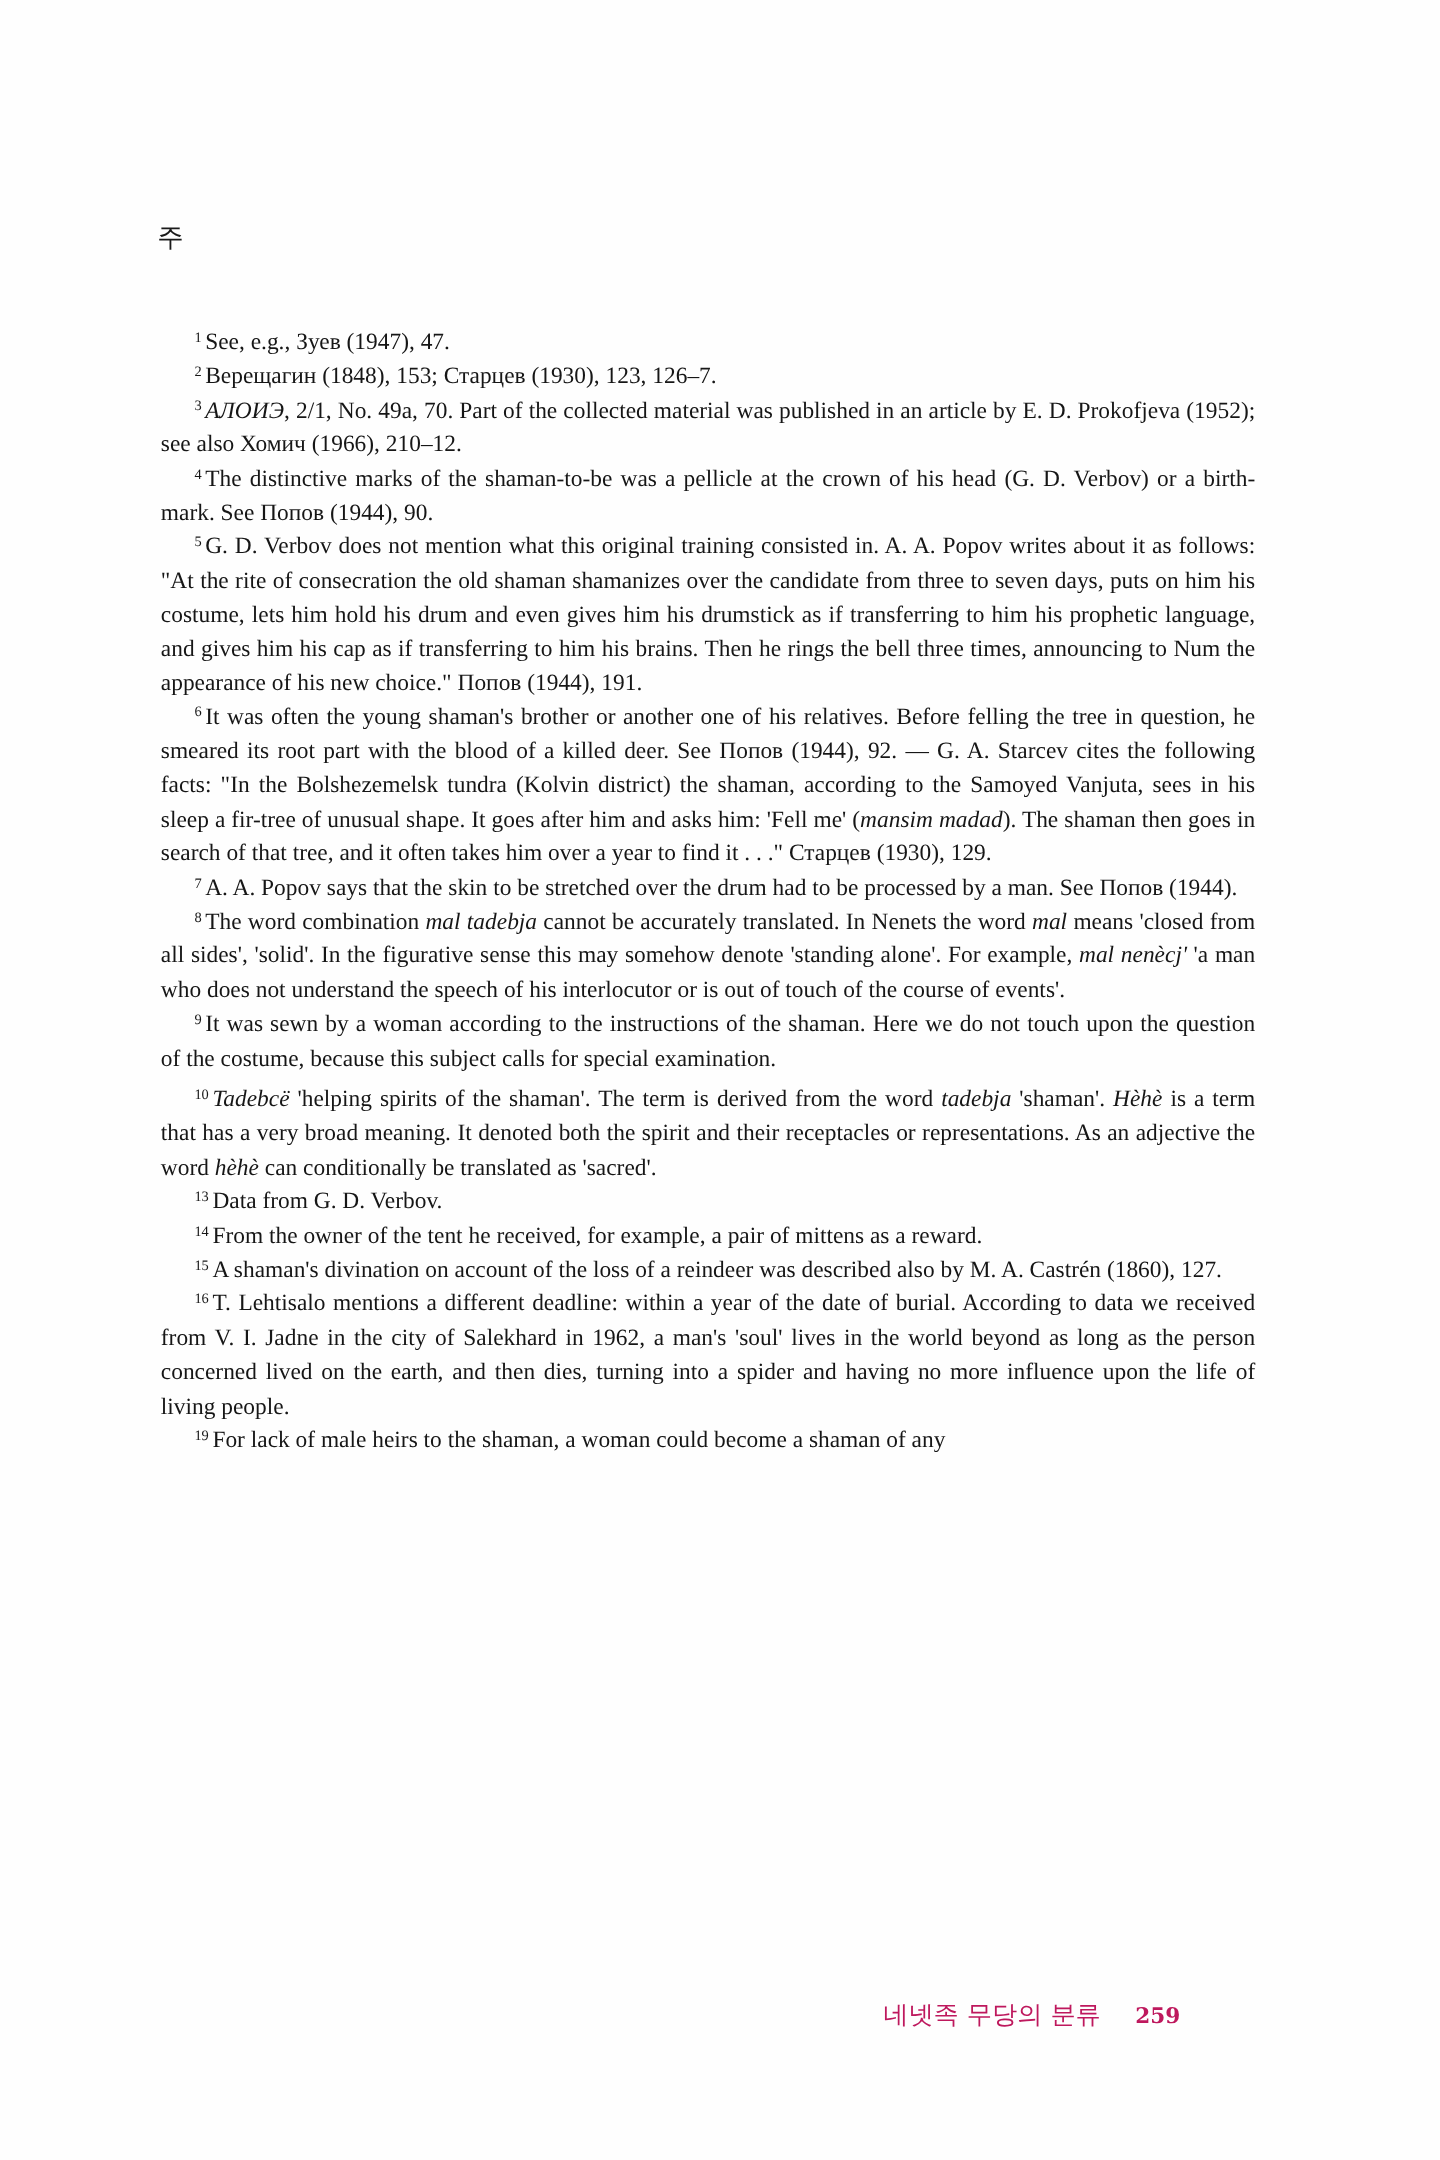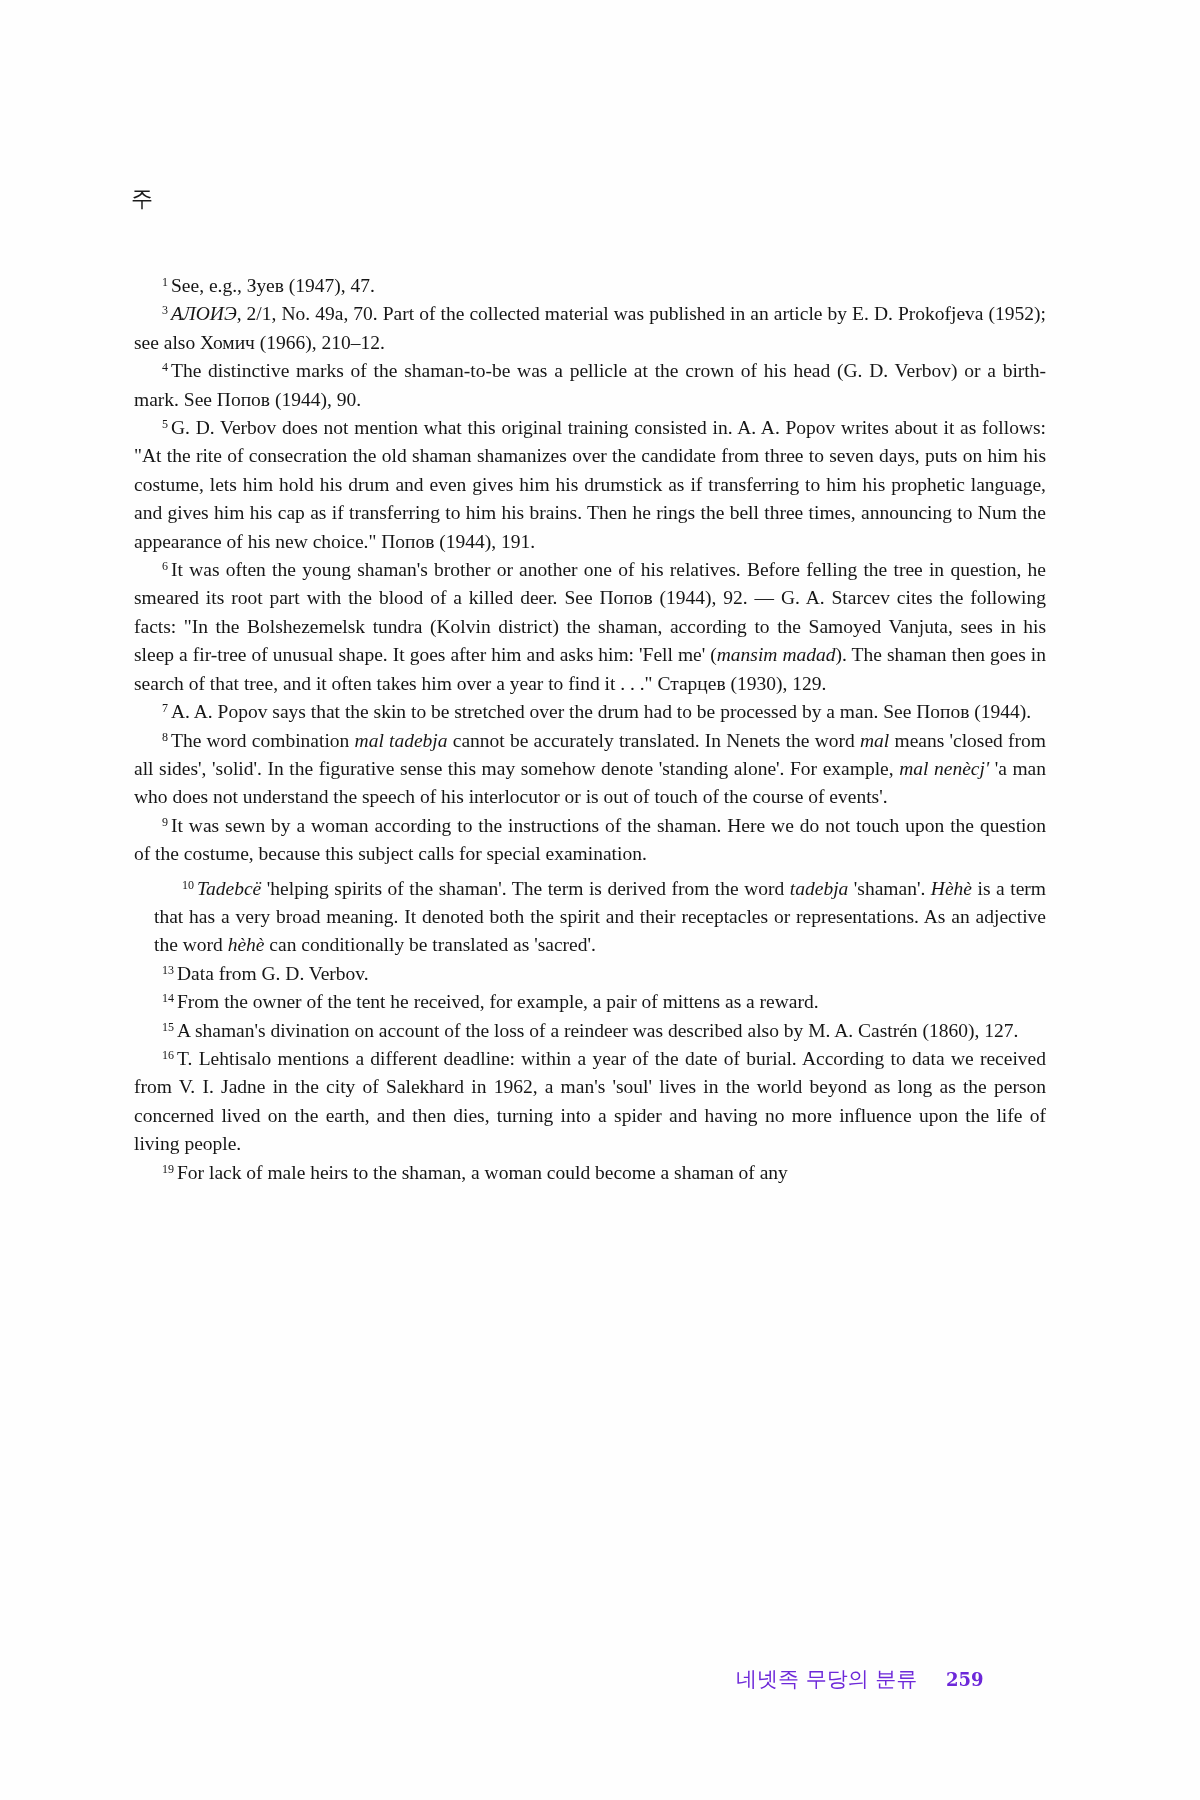--- a/index.html
+++ b/index.html
@@ -37,53 +37,54 @@
       width: 912px;
       font-family: "Liberation Serif", "DejaVu Serif", serif;
       font-size: 19.5px;
       line-height: 28.4px;
       text-align: justify;
     }
     .note {
       margin: 0;
       text-indent: 28px;
     }
-    .note.gap { margin-top: 6px; margin-left: 20px; }
+    .note.gap { margin-top: 6px; }
     .note sup {
       font-size: 12px;
       vertical-align: 6px;
       line-height: 0;
       margin-right: 3px;
     }
     .note i { font-style: italic; }
     .footer {
       position: absolute;
       left: 736px;
       top: 1664px;
       font-family: "DejaVu Sans", sans-serif;
       font-size: 21px;
       line-height: 30px;
-      color: #6d28d9;
+      color: #be185d;
       white-space: nowrap;
     }
     .footer .page-num {
       margin-left: 22px;
       font-family: "DejaVu Serif", serif;
       font-weight: bold;
       font-size: 18px;
     }
   </style>
 </head>
 <body>
 
 <div class="page">
   <div class="heading">주</div>
 
   <div class="notes" id="notes">
       <p class="note"><sup>1</sup><span>See, e.g., Зуев (1947), 47.</span></p>
+      <p class="note"><sup>2</sup><span>Верещагин (1848), 153; Старцев (1930), 123, 126–7.</span></p>
       <p class="note"><sup>3</sup><i>АЛОИЭ</i><span>, 2/1, No. 49a, 70. Part of the collected material was published in an article by E. D. Prokofjeva (1952); see also Хомич (1966), 210–12.</span></p>
       <p class="note"><sup>4</sup><span>The distinctive marks of the shaman-to-be was a pellicle at the crown of his head (G. D. Verbov) or a birth-mark. See Попов (1944), 90.</span></p>
       <p class="note"><sup>5</sup><span>G. D. Verbov does not mention what this original training consisted in. A. A. Popov writes about it as follows: "At the rite of consecration the old shaman shamanizes over the candidate from three to seven days, puts on him his costume, lets him hold his drum and even gives him his drumstick as if transferring to him his prophetic language, and gives him his cap as if transferring to him his brains. Then he rings the bell three times, announcing to Num the appearance of his new choice." Попов (1944), 191.</span></p>
       <p class="note"><sup>6</sup><span>It was often the young shaman's brother or another one of his relatives. Before felling the tree in question, he smeared its root part with the blood of a killed deer. See Попов (1944), 92. — G. A. Starcev cites the following facts: "In the Bolshezemelsk tundra (Kolvin district) the shaman, according to the Samoyed Vanjuta, sees in his sleep a fir-tree of unusual shape. It goes after him and asks him: 'Fell me' (</span><i>mansim madad</i><span>). The shaman then goes in search of that tree, and it often takes him over a year to find it . . ." Старцев (1930), 129.</span></p>
       <p class="note"><sup>7</sup><span>A. A. Popov says that the skin to be stretched over the drum had to be processed by a man. See Попов (1944).</span></p>
       <p class="note"><sup>8</sup><span>The word combination </span><i>mal tadebja</i><span> cannot be accurately translated. In Nenets the word </span><i>mal</i><span> means 'closed from all sides', 'solid'. In the figurative sense this may somehow denote 'standing alone'. For example, </span><i>mal nenècj'</i><span> 'a man who does not understand the speech of his interlocutor or is out of touch of the course of events'.</span></p>
       <p class="note"><sup>9</sup><span>It was sewn by a woman according to the instructions of the shaman. Here we do not touch upon the question of the costume, because this subject calls for special examination.</span></p>
       <p class="note gap"><sup>10</sup><i>Tadebcë</i><span> 'helping spirits of the shaman'. The term is derived from the word </span><i>tadebja</i><span> 'shaman'. </span><i>Hèhè</i><span> is a term that has a very broad meaning. It denoted both the spirit and their receptacles or representations. As an adjective the word </span><i>hèhè</i><span> can conditionally be translated as 'sacred'.</span></p>
       <p class="note"><sup>13</sup><span>Data from G. D. Verbov.</span></p>
       <p class="note"><sup>14</sup><span>From the owner of the tent he received, for example, a pair of mittens as a reward.</span></p>

